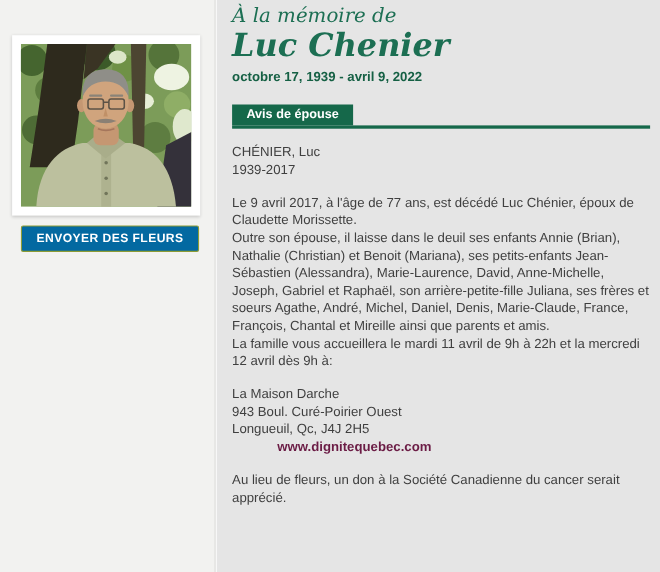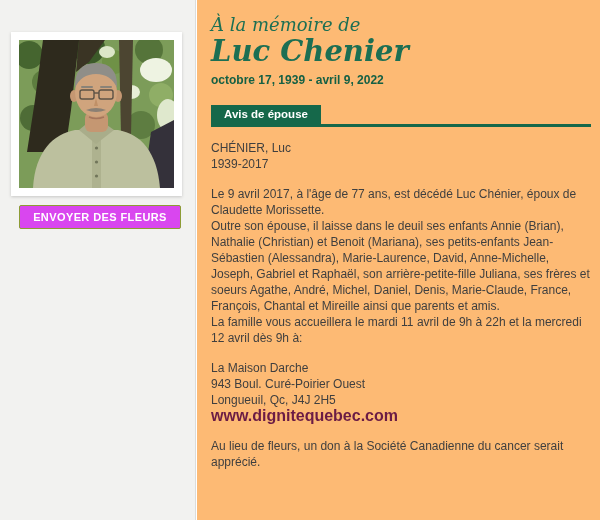--- a/index.html
+++ b/index.html
@@ -13,29 +13,29 @@
     position: absolute; left: 0; top: 0; width: 196px; height: 520px;
     background: #f2f2f0; border-right: 1px solid #dcdcda;
   }
   .photo-card {
     margin: 32px 0 0 11px; width: 171px; background: #ffffff;
     padding: 8px; box-shadow: 0 1px 3px rgba(0,0,0,0.18);
   }
   .photo-card svg { display: block; }
   .flowers-btn {
     display: block; margin: 9px 0 0 19px; width: 162px; height: 24px;
-    background: #d946ef; color: #ffffff; border: 1px solid #8d9c35; border-radius: 2px;
+    background: #0369a1; color: #ffffff; border: 1px solid #8d9c35; border-radius: 2px;
     font-family: "Liberation Sans", sans-serif; font-size: 11px; font-weight: bold;
     letter-spacing: 0.4px; cursor: pointer;
   }
 
   
   .right-col {
     position: absolute; left: 197px; top: 0; width: 403px; height: 520px;
-    background: #fdba74; padding: 12px 6px 0 14px;
+    background: #e5e5e5; padding: 2px 6px 0 14px;
   }
   .memorial-line {
     font-family: "DejaVu Serif", "Liberation Serif", serif;
     font-style: italic; font-size: 18px; color: #1c6f53; margin-top: 2px;
   }
   .name {
     font-family: "DejaVu Serif", "Liberation Serif", serif;
     font-size: 29px; font-weight: bold; color: #1c6f53; margin: 1px 0 7px 0; line-height: 1.05; font-style: italic;
   }
   .dates { font-size: 12px; font-weight: bold; color: #1560440; color: #156044; margin-bottom: 17px; }
@@ -45,21 +45,21 @@
     display: inline-block; background: #15684a; color: #ffffff;
     font-size: 11.5px; font-weight: bold; padding: 3px 13px 4px 13px; cursor: pointer;
   }
 
   .text { margin-top: 13px; width: 380px; font-size: 12px; line-height: 16px; color: #3f3f3f; }
   .text p { white-space: pre-line; margin-bottom: 14px; }
   .text p.tight { margin-bottom: 0; }
   a.plum {
     color: #6b1c45; font-weight: bold; text-decoration: none; cursor: pointer; display: inline-block;
   }
-  .weblink { font-size: 16px; margin-bottom: 14px; }
+  .weblink { font-size: 12px; margin-bottom: 14px; margin-left: 41px; }
 </style>
 </head>
 <body>
 
 <div class="page">
 
   <aside class="left-col">
     <div class="photo-card">
       <svg viewBox="0 0 155 148" width="155" height="148" xmlns="http://www.w3.org/2000/svg">
         <rect width="155" height="148" fill="#7c9c59"></rect>

